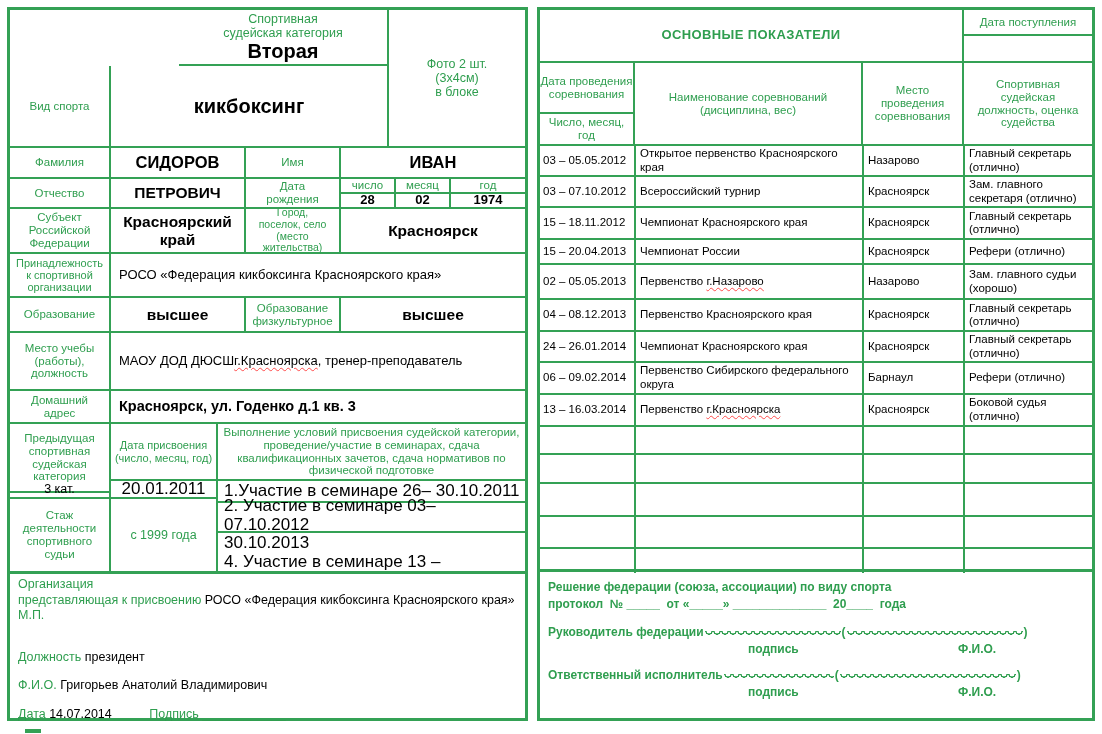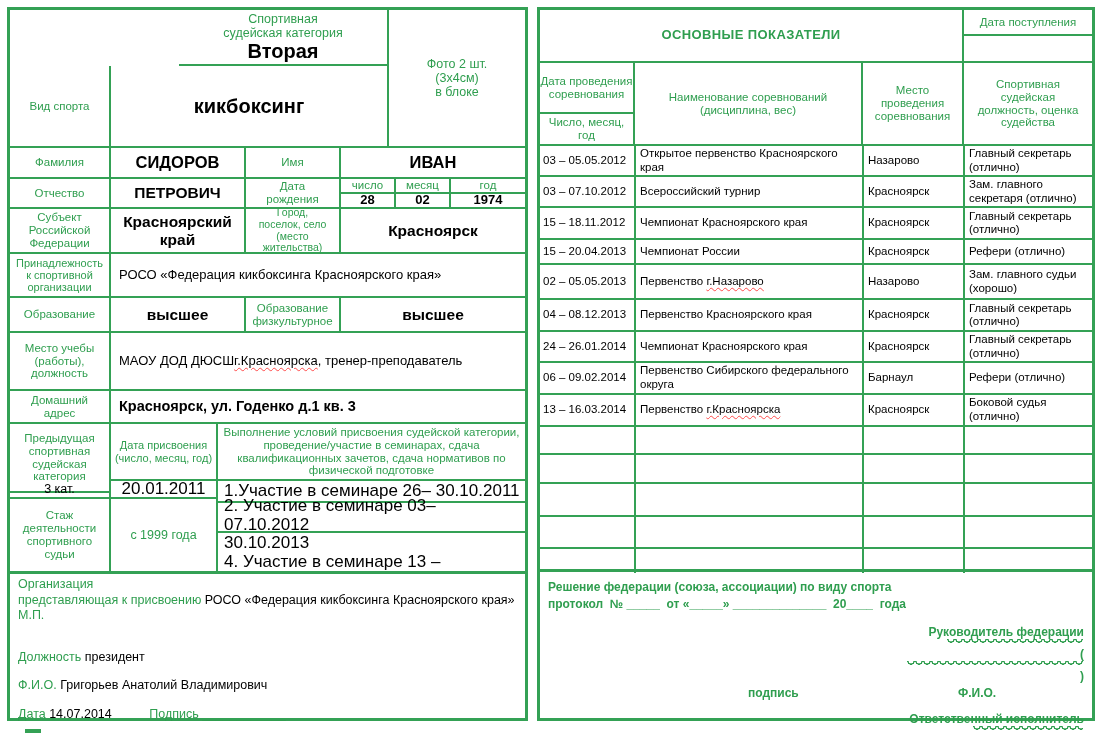--- a/index.html
+++ b/index.html
@@ -40,21 +40,21 @@
   #comp-table td{font-size:11.5px;line-height:1.18;vertical-align:middle;
     padding:1px 4px;overflow:hidden;}
   #comp-table td.c1{white-space:nowrap;padding-left:3px;padding-right:0;}
   #comp-table td:not(:last-child){border-right:2px solid var(--bd);}
   #comp-table tr:not(:last-child) td{border-bottom:2px solid var(--bd);}
   
   #decision{position:absolute;left:0;top:559px;width:552px;height:149px;
     border-top:3px solid var(--bd);color:var(--g);font-weight:bold;font-size:12px;
     padding:8px 8px 0 8px;}
   .prewrap{white-space:pre-wrap;}
-  .sigrow{display:flex;align-items:flex-end;margin-top:14px;flex-direction:column;}
+  .sigrow{display:flex;align-items:flex-end;margin-top:14px;}
   .gwave{display:inline-block;height:7px;margin:0 1px 1px 1px;
     background-image:radial-gradient(circle at 4px 0px, rgba(0,0,0,0) 2.4px, var(--g) 2.6px, var(--g) 3.6px, rgba(0,0,0,0) 3.9px);
     background-size:8px 7px;background-repeat:repeat-x;}
   .caprow{position:relative;height:15px;margin-top:2px;}
   .caprow span{position:absolute;top:1px;}
   
   #left-footer{position:absolute;left:0;top:561px;width:515px;height:147px;
     border-top:3px solid var(--bd);padding:3px 8px 0 8px;font-size:12.5px;line-height:15.5px;}
   .fgap1{margin-top:26px;}
   .artifact{position:absolute;background:var(--bd);}

